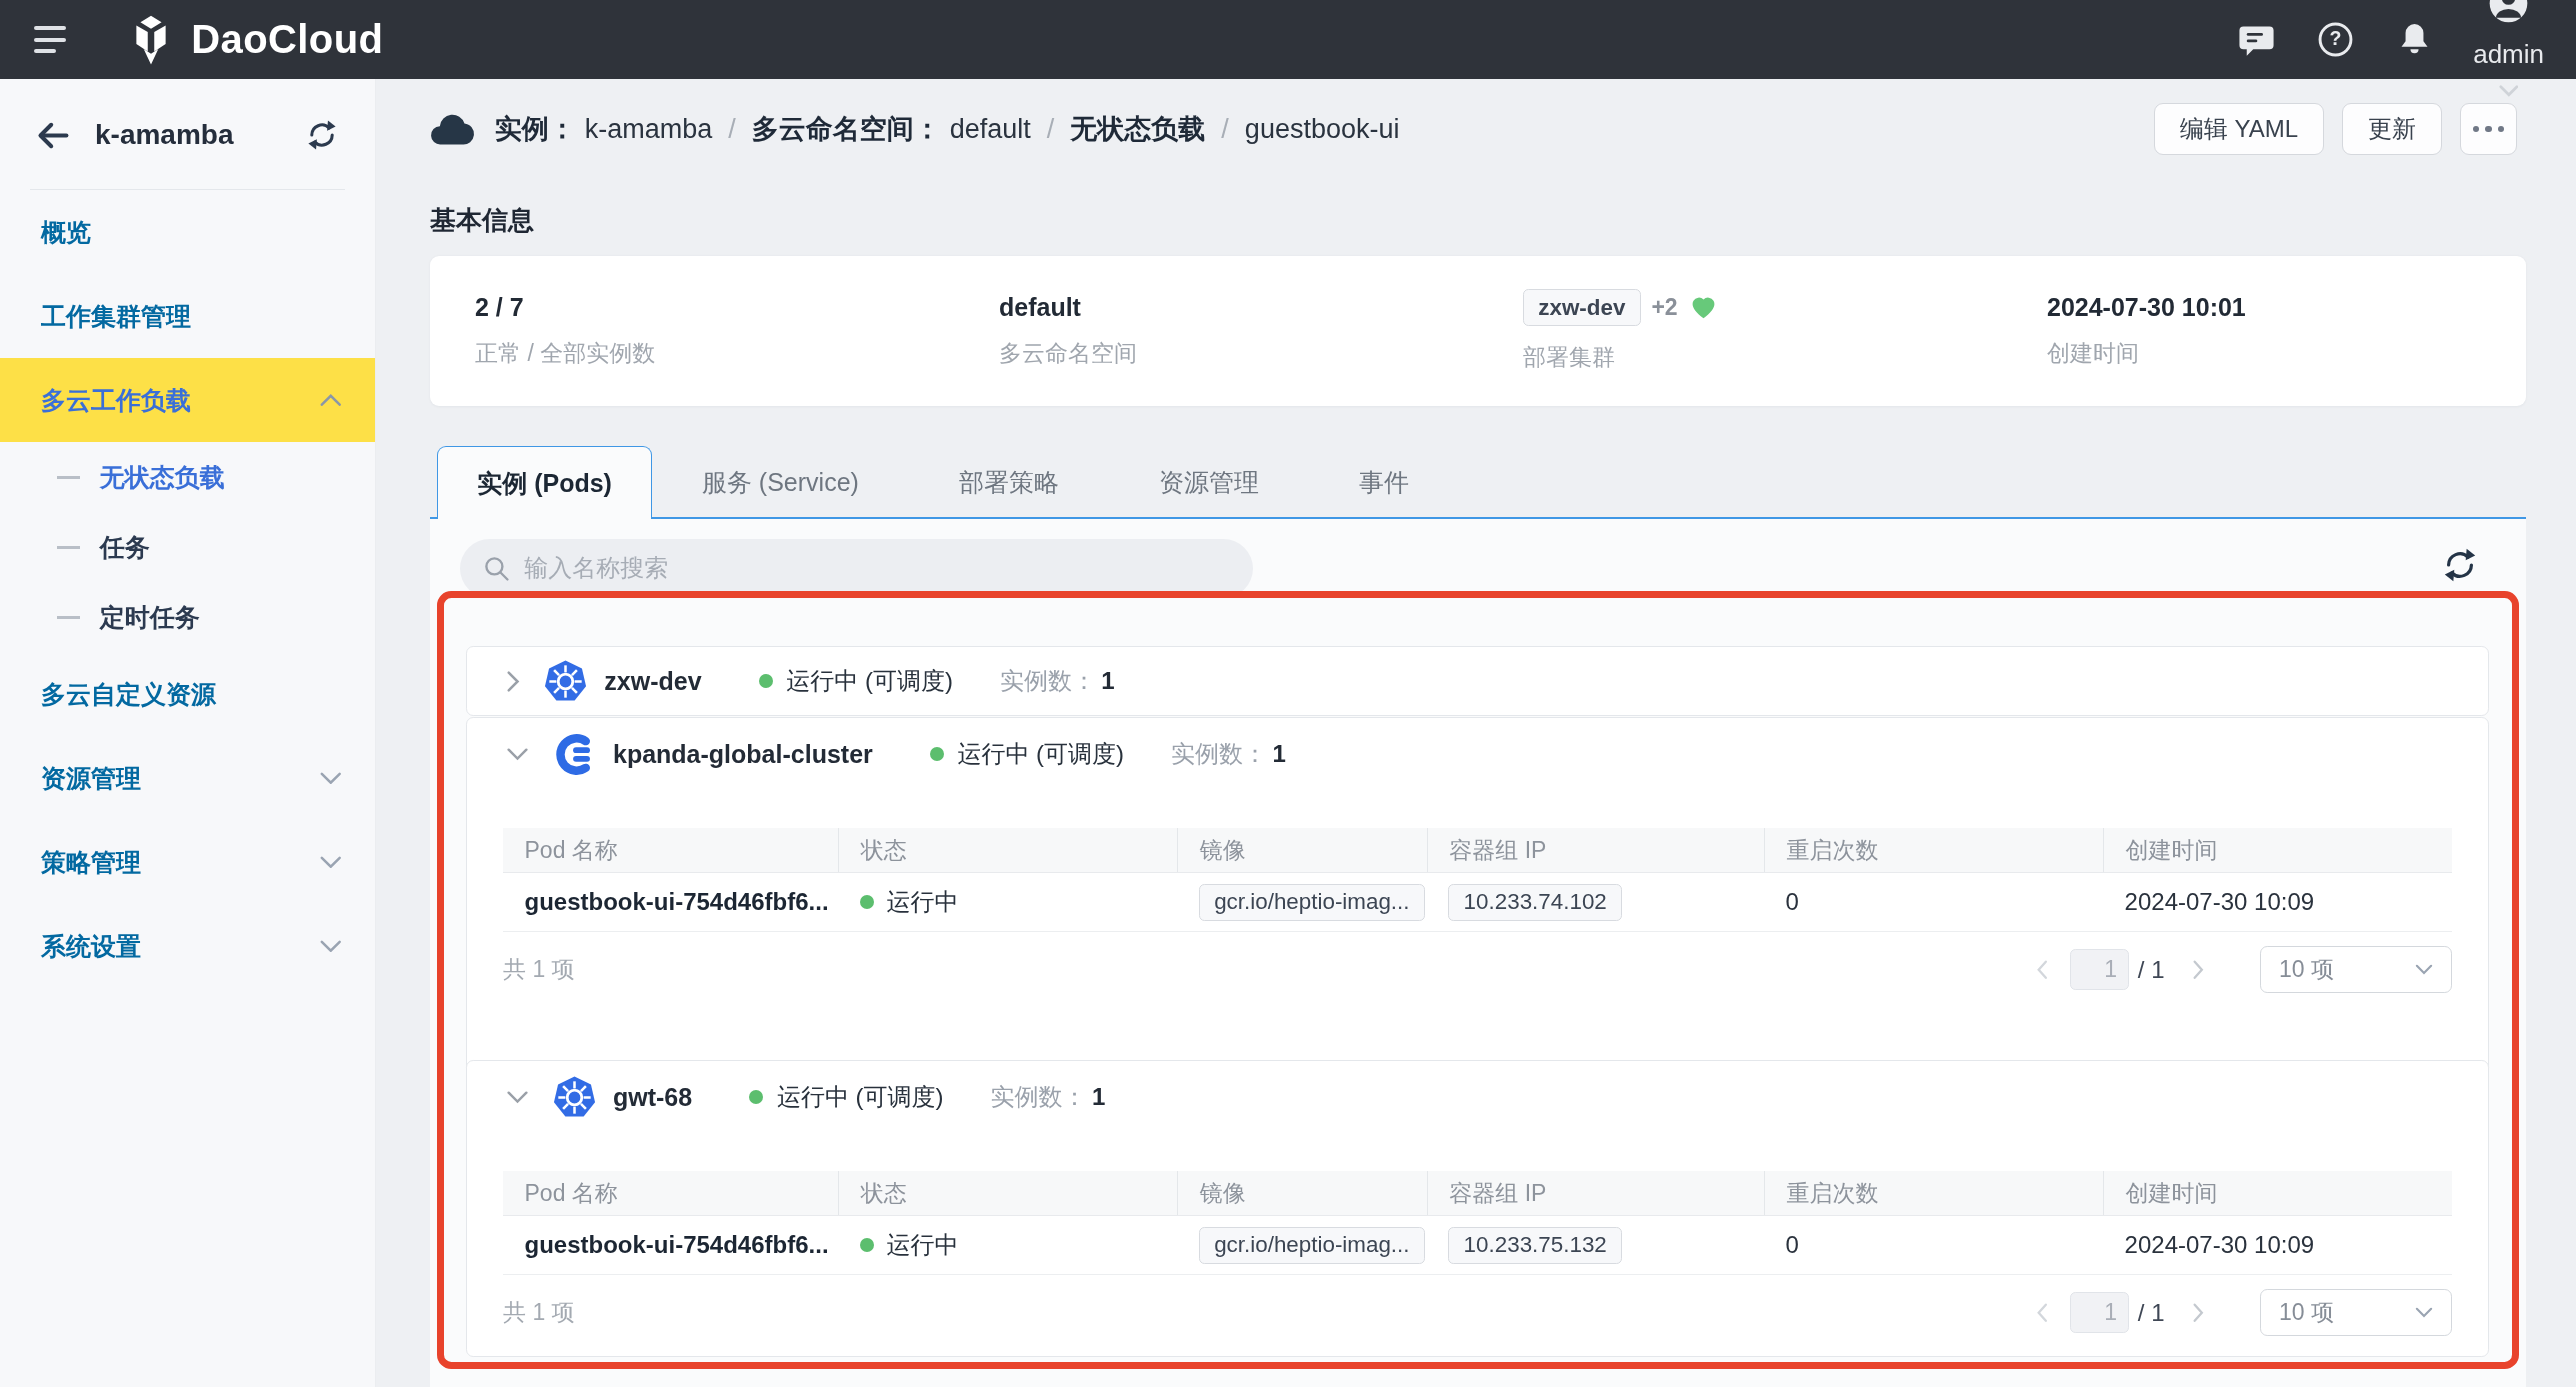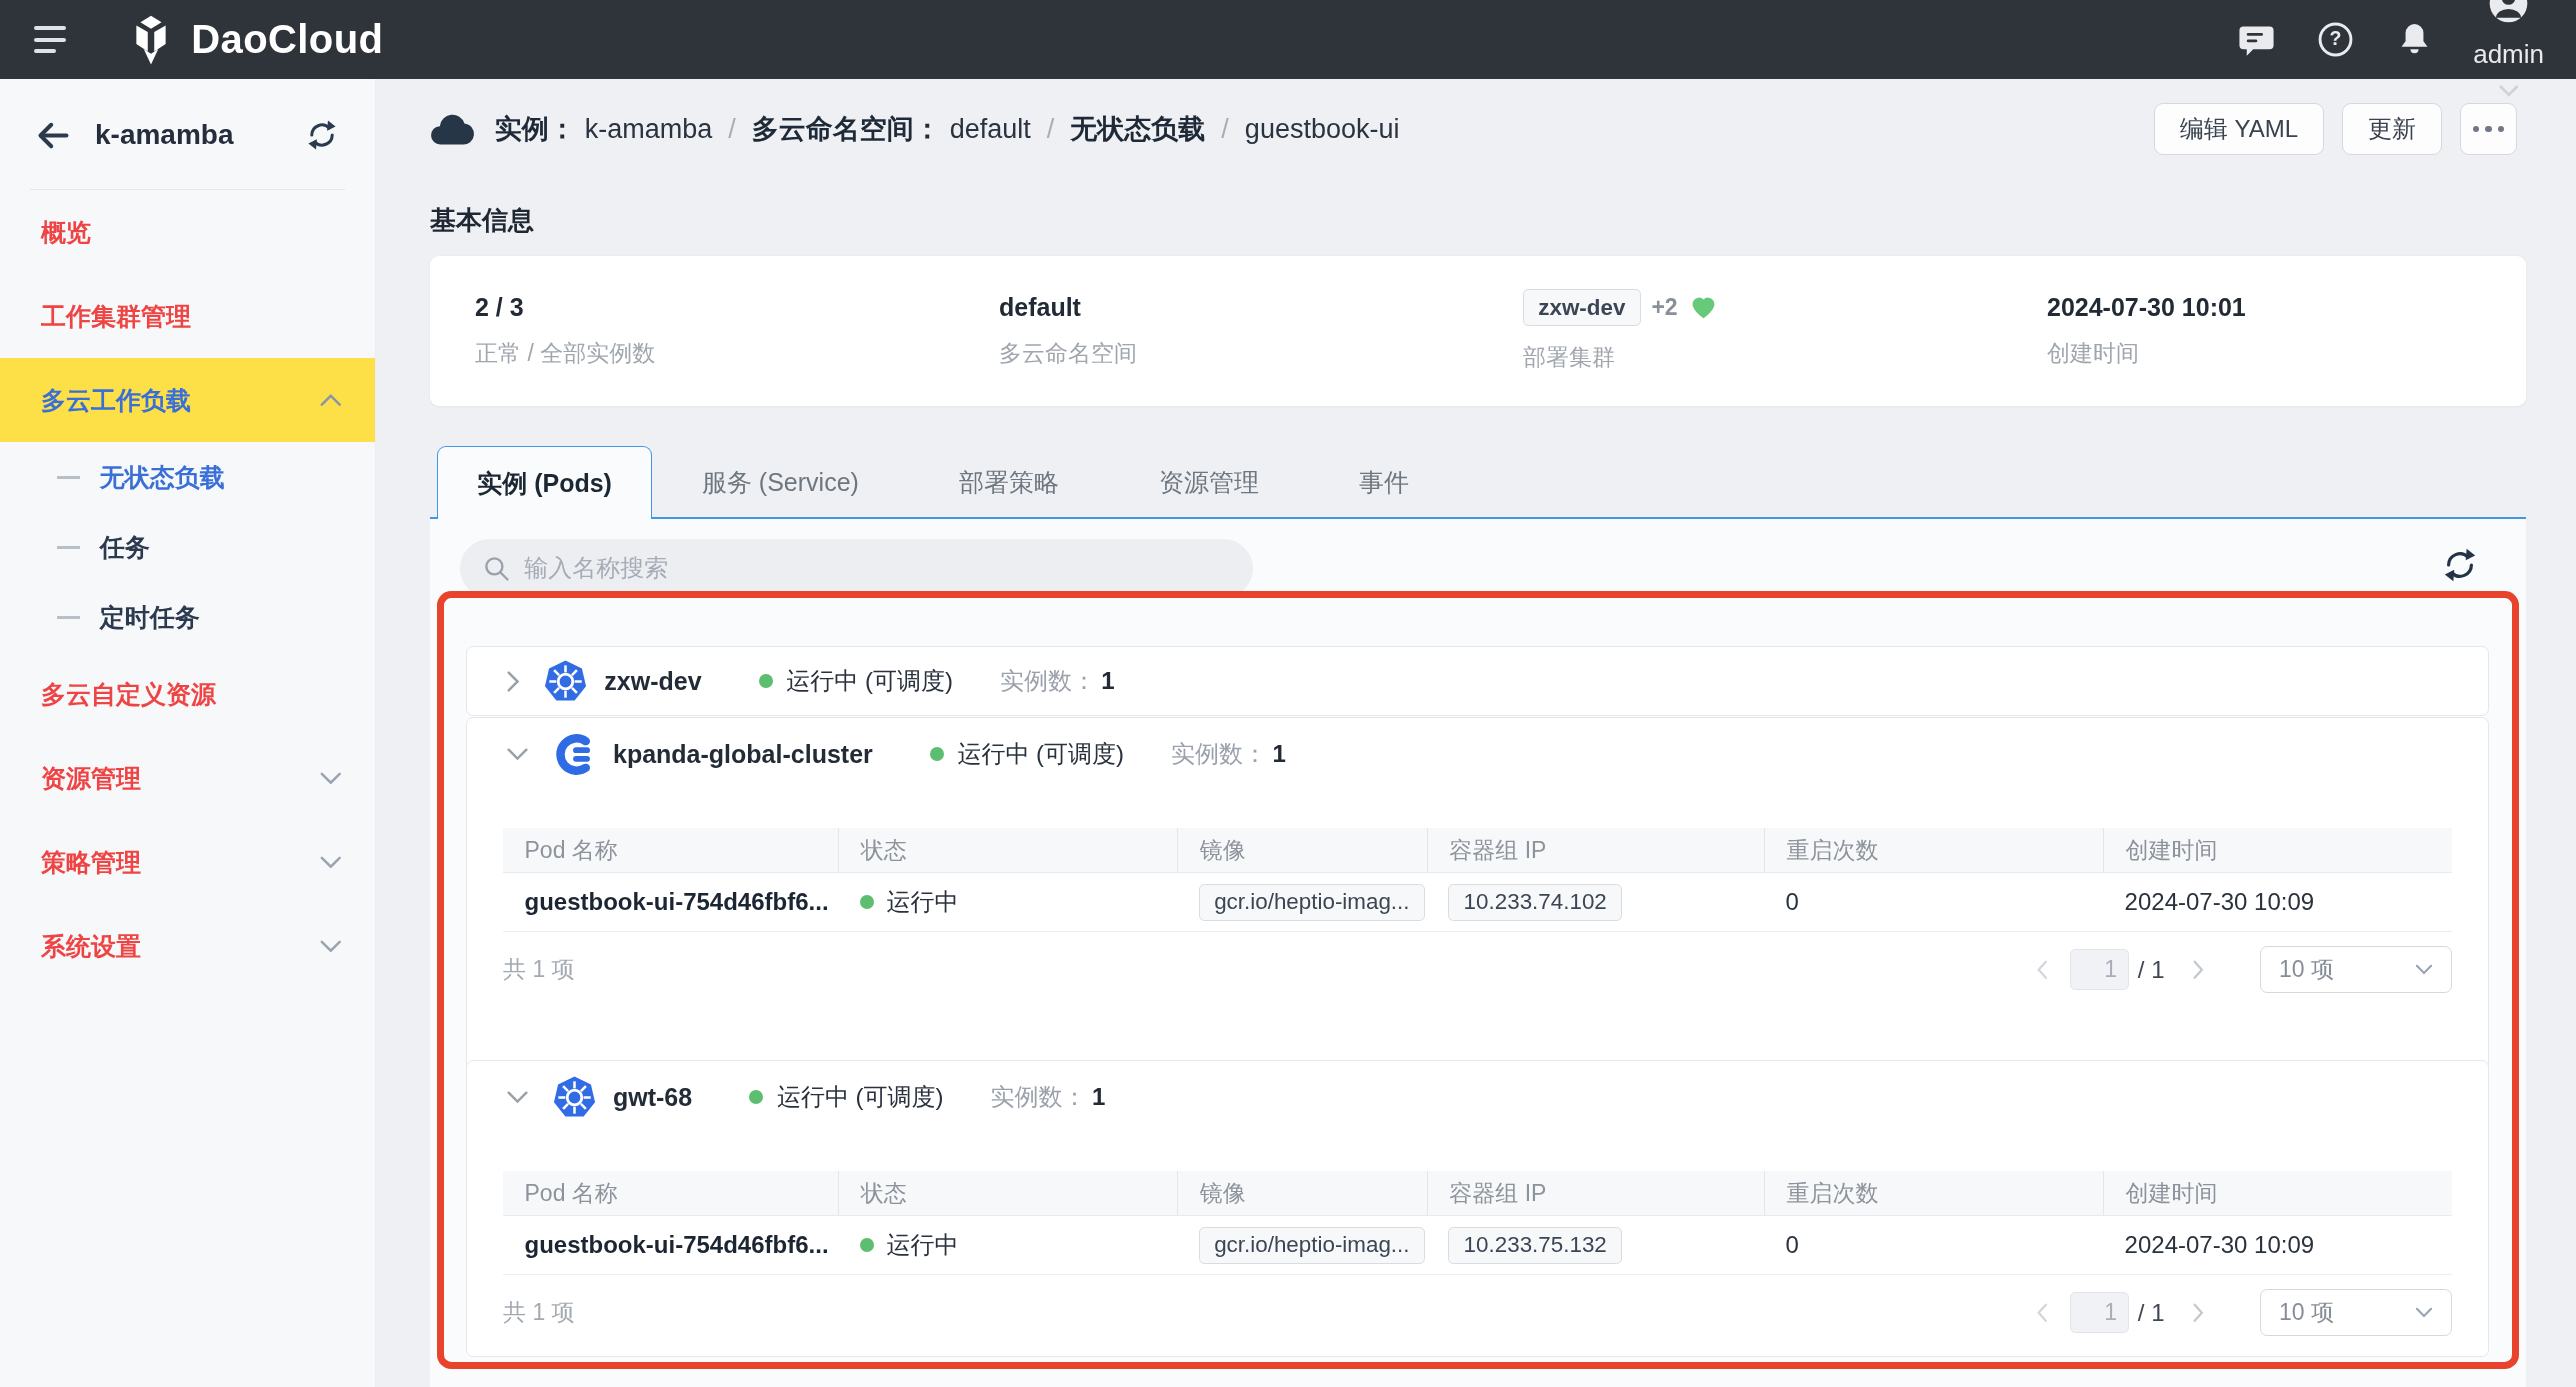--- a/index.html
+++ b/index.html
@@ -28,21 +28,21 @@
   .tb-user-name { color:#e8eaed; font-size:26px; }
 
   
   .sidebar {
     position:absolute; top:79px; left:0; bottom:0; width:376px;
     background:#f7f8fa; border-right:0.9px solid #ebedf0;
   }
   .sb-head { display:flex; align-items:center; padding:39px 36px 23px 36px; }
   .sb-title { margin-left:25px; font-size:28px; font-weight:600; color:#252e3c; flex:1; }
   .sb-divider { height:0.9px; background:#e4e7eb; margin:14.3px 30px 0 30px; }
-  .sb-item { height:84px; display:flex; align-items:center; padding:0 34px 0 41px; font-size:25px; font-weight:600; color:#ef4444; cursor:pointer; }
+  .sb-item { height:84px; display:flex; align-items:center; padding:0 34px 0 41px; font-size:25px; font-weight:600; color:#0369a1; cursor:pointer; }
   .sb-item .lbl { flex:1; }
   .sb-item.active-group { background:#fde047; color:#3a6fd8; }
   .sb-sub { height:70px; display:flex; align-items:center; padding:0 34px 0 57px; font-size:25px; font-weight:600; color:#2c3a50; cursor:pointer; }
   .sb-sub .dash { width:23px; height:2.7px; background:#b9bfc7; margin-right:19.7px; flex:none; }
   .sb-sub.active { color:#3a6fd8; }
   .chev { flex:none; }
 
   
   .main { position:absolute; top:79px; left:376px; right:0; bottom:0; }
 
@@ -288,21 +288,21 @@
           <i></i>
           <i></i>
         </div>
     </div>
   </div>
 
   <div class="section-title">基本信息</div>
 
   <div class="info-card">
     <div class="info-col">
-      <div class="info-val">2 / 3</div>
+      <div class="info-val">2 / 7</div>
       <div class="info-lbl">正常 / 全部实例数</div>
     </div>
     <div class="info-col">
       <div class="info-val">default</div>
       <div class="info-lbl">多云命名空间</div>
     </div>
     <div class="info-col">
       <div class="info-val vrow">
         <span class="chip">zxw-dev</span>
         <span class="info-extra">+2</span>

